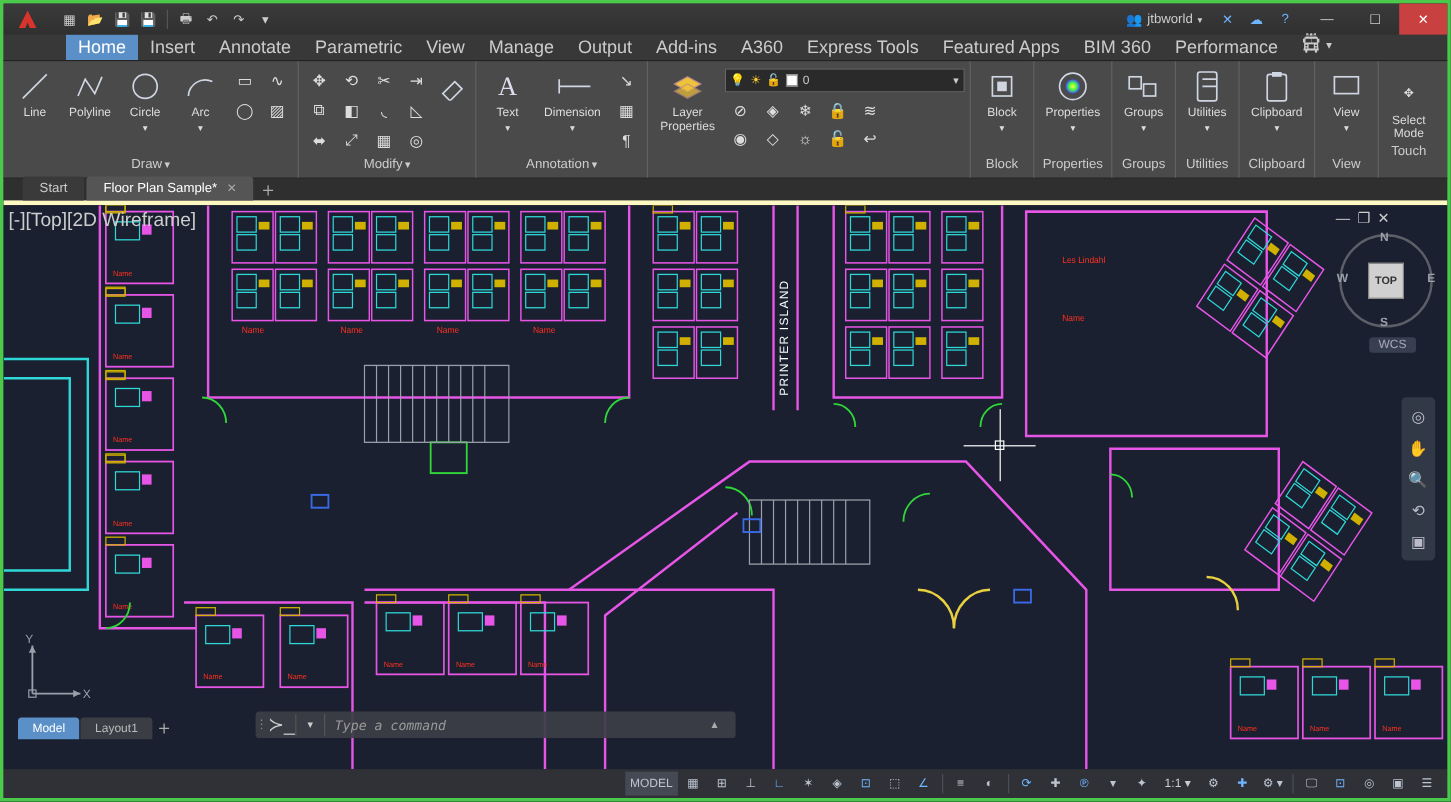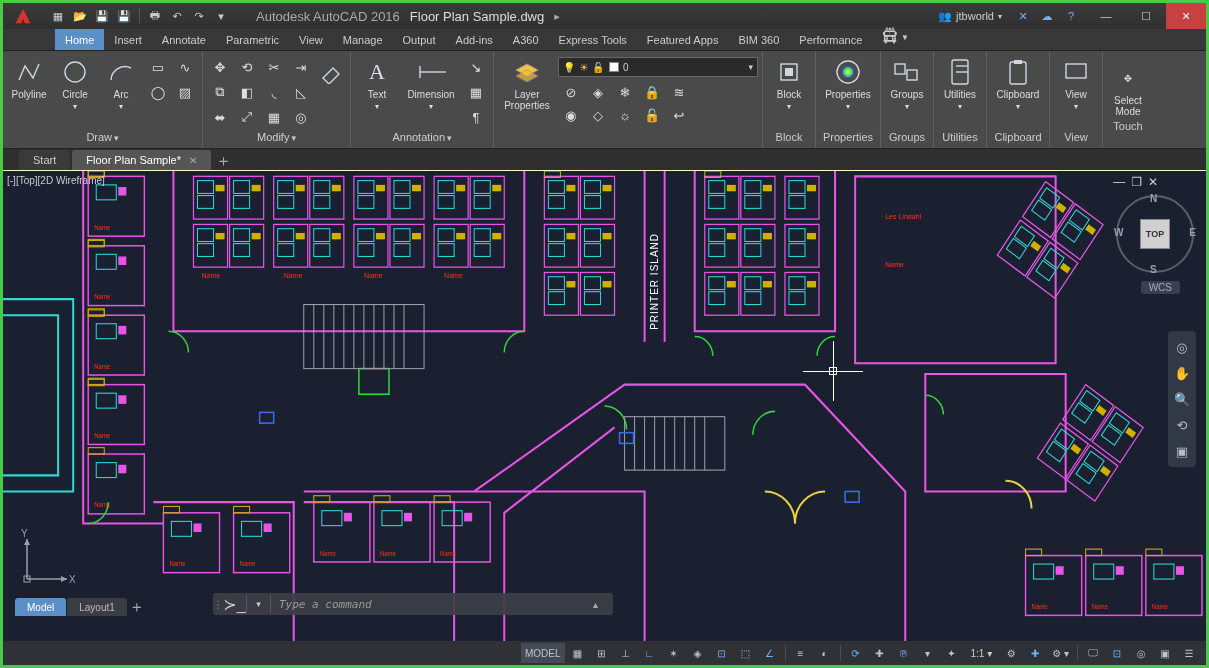--- a/index.html
+++ b/index.html
@@ -18,49 +18,49 @@
 .title-doc { color:#ddd; font-size:13px;}
 .search-box { margin-left: 12px; width: 170px; height: 20px; background: #555; border:1px solid #666; color:#aaa; font-size:11px; font-style:italic; padding:0 6px; display:flex;align-items:center;}
 .title-right { margin-left: auto; display:flex; align-items:center; gap:6px; padding-right:0;}
 .user-area{display:flex;align-items:center;gap:4px;color:#ccc;font-size:11px;padding:0 6px;}
 .win-btns{display:flex;}
 .win-btn{width:40px;height:26px;display:flex;align-items:center;justify-content:center;color:#ccc;cursor:pointer;}
 .win-btn.close{background:#c94040;color:#fff;}
 
 
 .menu-bar { height: 22px; background: #383838; display:flex; align-items:stretch; padding-left:52px; border-bottom:1px solid #222;}
-.menu-item { padding: 0 10px; color:#ccc; font-size:11px; display:flex; align-items:center; cursor:pointer;}
+.menu-item { padding: 0 10px; color:#ccc; font-size:15px; display:flex; align-items:center; cursor:pointer;}
 .menu-item.active { background:#5a8fc8; color:#fff;}
 .menu-end{margin-left:4px;display:flex;align-items:center;color:#ccc;padding:0 6px;gap:4px;}
 
 
 .ribbon { height: 98px; background: #4a4a4a; display:flex; border-bottom:1px solid #222;}
 .ribbon-panel { border-right: 1px solid #606060; display:flex; flex-direction:column; padding:2px 4px 0 4px; position:relative;}
 .ribbon-panel-body{flex:1;display:flex;align-items:flex-start;gap:2px;}
 .ribbon-panel-title{height:18px;color:#ccc;font-size:11px;text-align:center;padding-top:1px;cursor:pointer;}
 .ribbon-panel-title .arrow{font-size:9px;margin-left:2px;}
 .big-btn{display:flex;flex-direction:column;align-items:center;justify-content:flex-start;width:44px;height:74px;color:#ddd;font-size:10px;cursor:pointer;padding-top:4px;gap:2px;}
 .big-btn .ico{width:30px;height:30px;display:flex;align-items:center;justify-content:center;}
 .big-btn .lbl{text-align:center;line-height:11px;}
 .small-grid{display:grid;grid-template-columns:repeat(3,26px);grid-auto-rows:24px;gap:1px;padding-top:2px;}
 .small-grid.cols4{grid-template-columns:repeat(4,26px);}
 .sm-btn{display:flex;align-items:center;justify-content:center;color:#ddd;cursor:pointer;font-size:13px;}
 .layer-combo{width:200px;height:20px;background:#2a2a2a;border:1px solid #666;color:#ccc;font-size:10px;display:flex;align-items:center;padding:0 4px;gap:4px;margin:4px 0 2px 0;}
 .touch-col{display:flex;flex-direction:column;align-items:center;justify-content:space-between;width:42px;padding:6px 0 2px 0;color:#ccc;font-size:10px;}
 
 
-.file-tabs{height:22px;background:#2f2f2f;display:flex;align-items:flex-end;padding-left:16px;gap:0;border-bottom:1px solid #fef9c3;}
+.file-tabs{height:22px;background:#2f2f2f;display:flex;align-items:flex-end;padding-left:16px;gap:0;border-bottom:4px solid #fef9c3;}
 .file-tab{height:20px;background:#3a3a3a;color:#ccc;font-size:11px;padding:0 14px;display:flex;align-items:center;border-radius:3px 3px 0 0;margin-right:2px;cursor:pointer;position:relative;}
 .file-tab.active{background:#555;color:#fff;}
 .file-tab .x{margin-left:8px;font-size:10px;color:#aaa;}
 .file-tab-add{width:20px;height:18px;color:#aaa;display:flex;align-items:center;justify-content:center;cursor:pointer;}
 
 
 .drawing-area{flex:1;position:relative;background:#1a2030;overflow:hidden;}
-.viewport-label{position:absolute;top:4px;left:4px;color:#ccc;font-size:10px;z-index:5;}
+.viewport-label{position:absolute;top:4px;left:4px;color:#ccc;font-size:16px;z-index:5;}
 .viewport-ctrls{position:absolute;top:4px;right:48px;display:flex;gap:6px;color:#ccc;font-size:12px;z-index:5;}
 .viewport-ctrls span{cursor:pointer;}
 
 
 .view-cube{position:absolute;top:24px;right:12px;width:78px;height:78px;z-index:5;}
 .vc-ring{position:absolute;inset:0;border:2px solid #5a5f68;border-radius:50%;}
 .vc-face{position:absolute;top:24px;left:24px;width:30px;height:30px;background:#d0d0d0;color:#333;font-size:9px;font-weight:bold;display:flex;align-items:center;justify-content:center;border:1px solid #888;}
 .vc-dir{position:absolute;color:#9aa0aa;font-size:10px;font-weight:bold;}
 .vc-n{top:-2px;left:34px;} .vc-s{bottom:-2px;left:34px;} .vc-e{right:-2px;top:32px;} .vc-w{left:-2px;top:32px;}
 .wcs-badge{position:absolute;top:110px;right:26px;color:#aab;font-size:10px;background:rgba(100,110,130,.4);padding:1px 8px;border-radius:3px;z-index:5;}
@@ -123,25 +123,20 @@
     <div class="qat">
       <span class="qat-btn">▦</span>
       <span class="qat-btn">📂</span>
       <span class="qat-btn">💾</span>
       <span class="qat-btn">💾</span>
       <span class="qat-sep"></span>
       <span class="qat-btn">🖶</span>
       <span class="qat-btn">↶</span>
       <span class="qat-btn">↷</span>
       <span class="qat-btn">▾</span>
-    </div>
-    <div class="title-text">
-      <span class="title-app">Autodesk AutoCAD 2016</span>
-      <span class="title-doc">Floor Plan Sample.dwg</span>
-      <span style="color:#aaa;cursor:pointer;">▸</span>
     </div>
     <div class="title-right">
       <div class="user-area">
         <span>👥</span>
         <span>jtbworld</span>
         <span style="font-size:8px;">▾</span>
       </div>
       <span class="qat-btn" style="color:#6fb4ff;">✕</span>
       <span class="qat-btn" style="color:#6fb4ff;">☁</span>
       <span class="qat-btn" style="color:#6fb4ff;">?</span>
@@ -167,20 +162,28 @@
     <div class="menu-item">Featured Apps</div>
     <div class="menu-item">BIM 360</div>
     <div class="menu-item">Performance</div>
     <div class="menu-end">🛱 ▾</div>
   </div>
 
   <div class="ribbon">
 
     <div class="ribbon-panel">
       <div class="ribbon-panel-body">
+        <div class="big-btn">
+            <span class="ico">
+              <svg width="28" height="28">
+                <line x1="4" y1="24" x2="24" y2="4" class="ico-line"></line>
+              </svg>
+            </span>
+            <span class="lbl">Line</span>
+          </div>
         <div class="big-btn">
             <span class="ico">
               <svg width="28" height="28">
                 <polyline points="4,22 10,8 18,20 24,6" class="ico-line"></polyline>
               </svg>
             </span>
             <span class="lbl">Polyline</span>
           </div>
         <div class="big-btn">
             <span class="ico">

